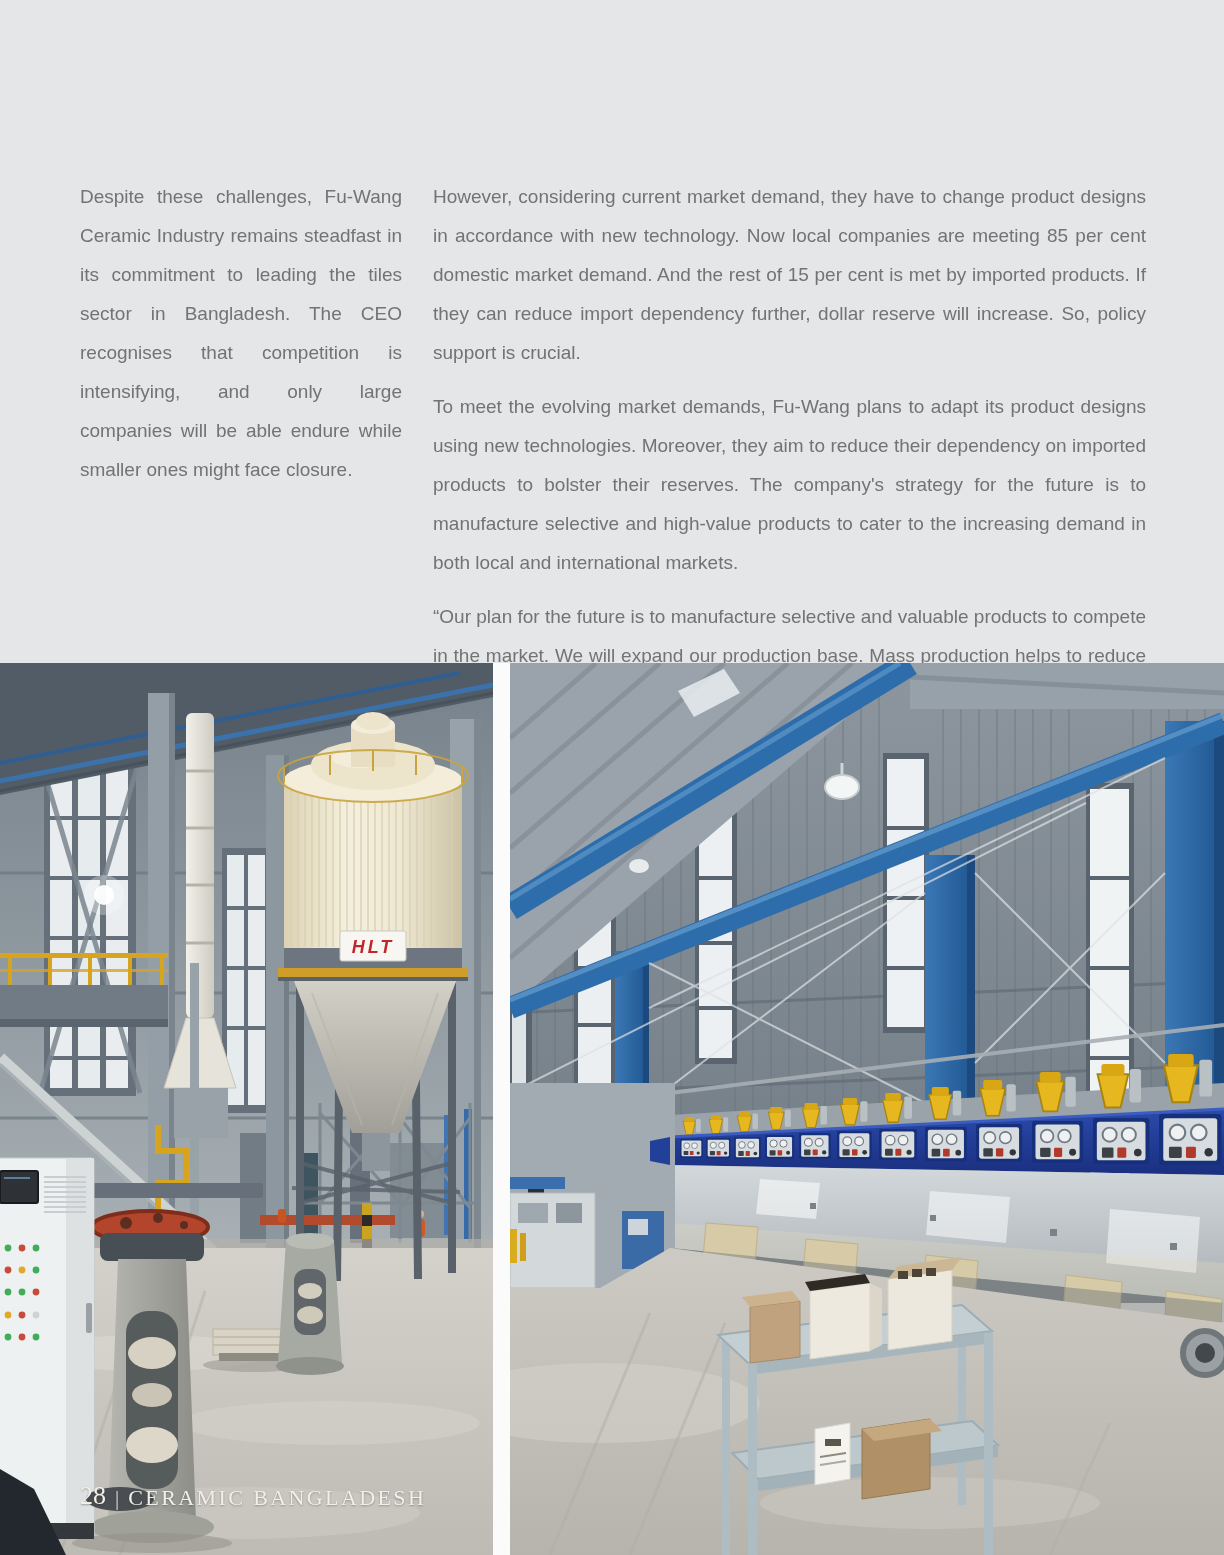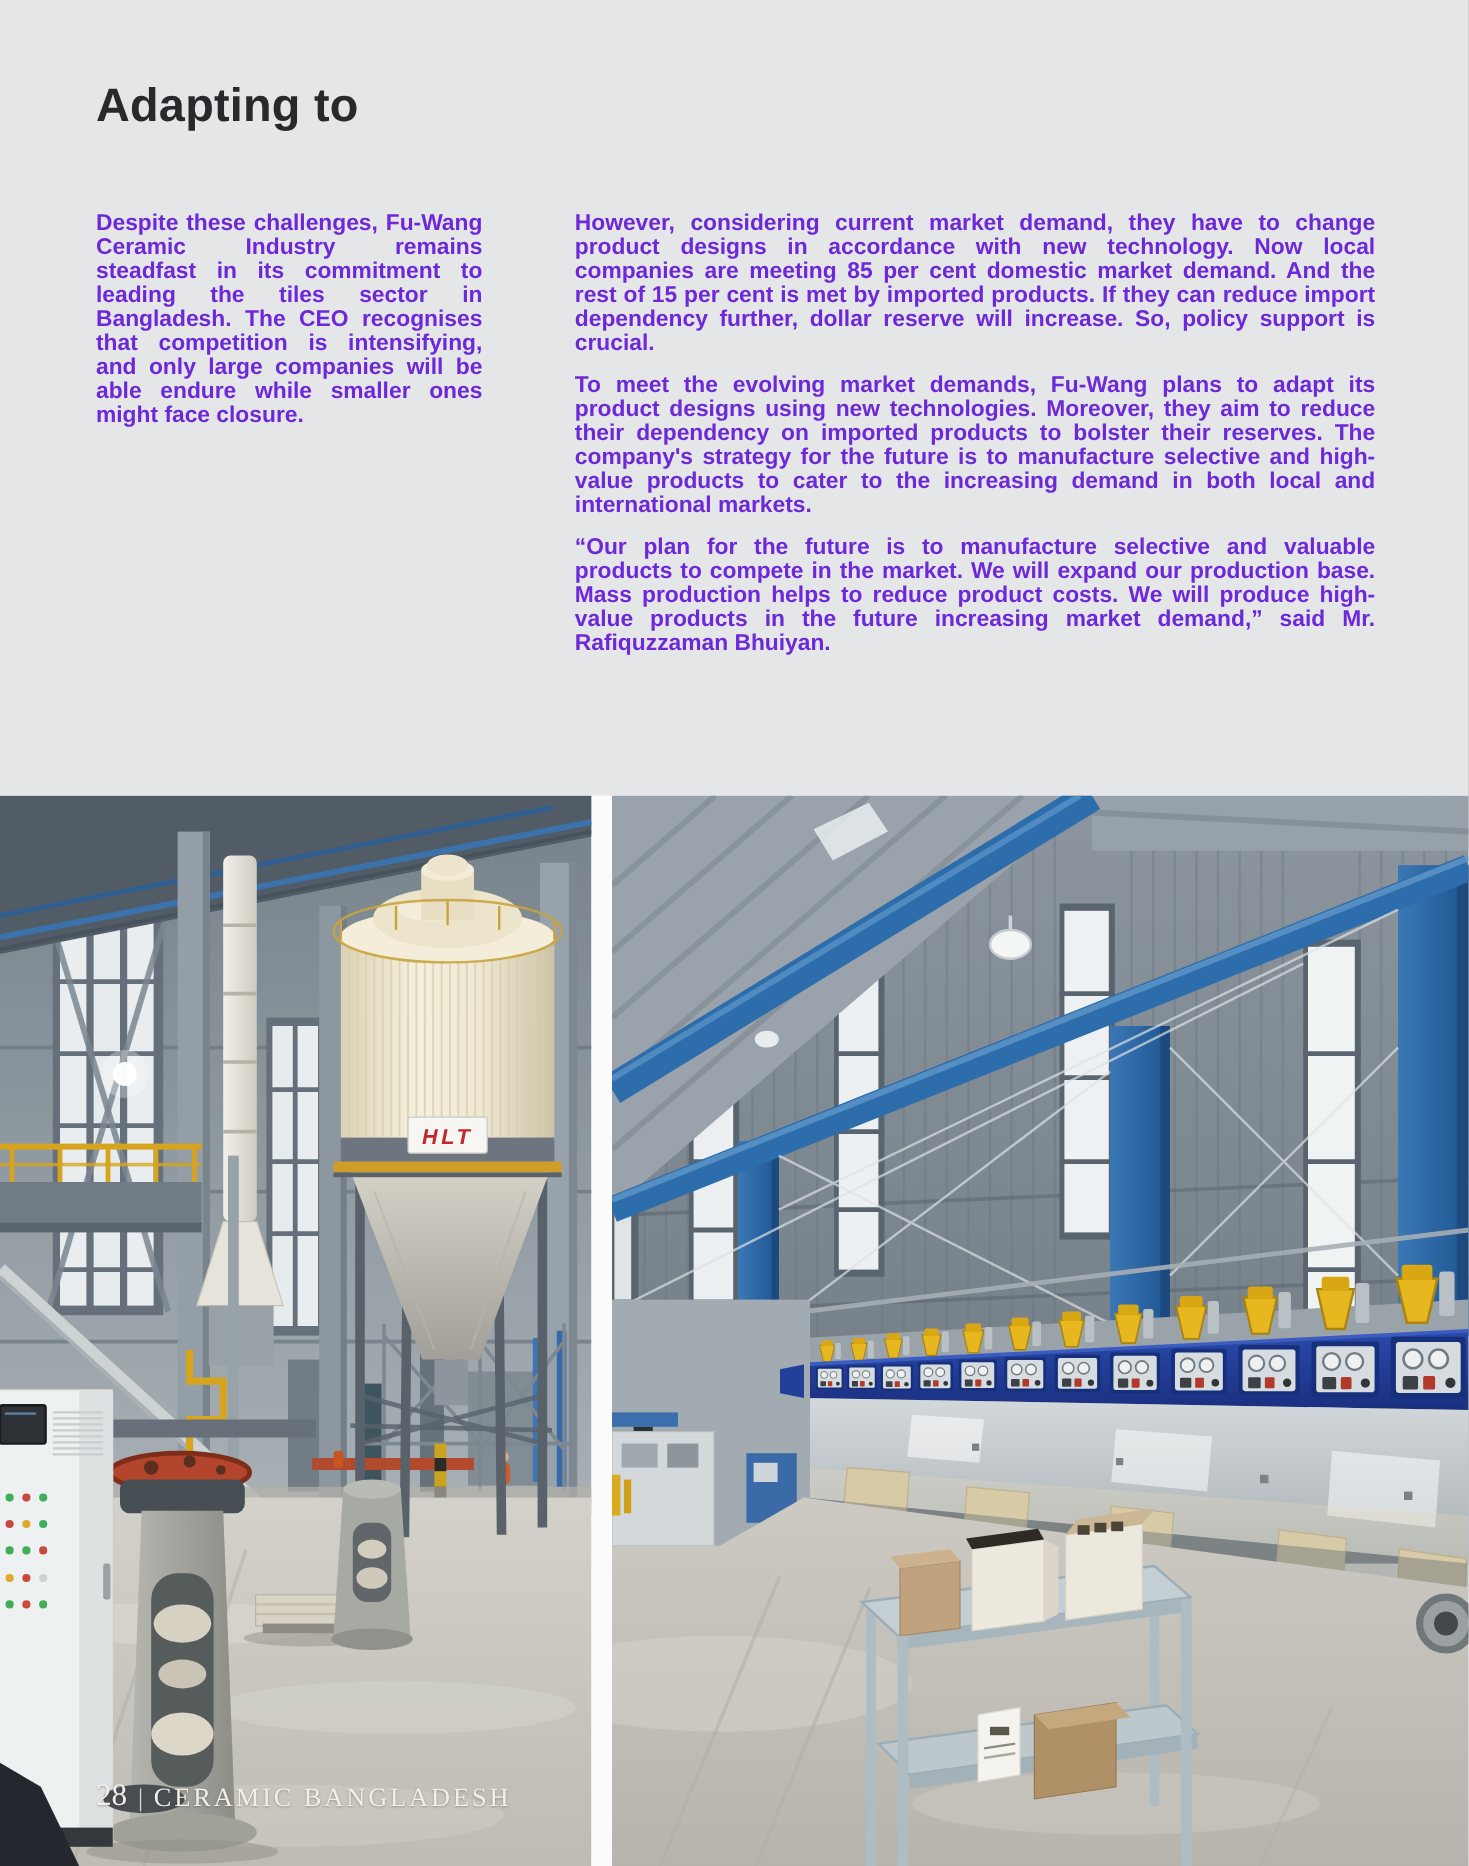--- a/index.html
+++ b/index.html
@@ -13,24 +13,24 @@
     position:absolute;left:80px;top:66px;margin:0;
     font-size:39px;line-height:46px;font-weight:700;
     letter-spacing:.2px;color:#29292d;
   }
   .page-title span{display:block;}
   .columns{
     position:absolute;left:80px;top:177px;width:1066px;
     display:flex;gap:31px;
   }
   .col-left{width:322px;flex:0 0 322px;}
-  .col-right{flex:1;margin-left:46px;}
+  .col-right{flex:1;}
   .columns p{
-    margin:0 0 15px 0;font-size:19px;line-height:20px;
-    color:#6d28d9;text-align:justify;font-weight:bold;
+    margin:0 0 15px 0;font-size:19px;line-height:39px;
+    color:#737373;text-align:justify;
   }
   .columns p:last-child{margin-bottom:0;}
   .photos{
     position:absolute;left:0;top:663px;width:1224px;height:892px;
     display:flex;gap:17px;background:#fbfbfb;
   }
   .photos figure{margin:0;position:relative;overflow:hidden;}
   .photo-left{width:493px;height:892px;flex:0 0 493px;}
   .photo-right{width:714px;height:892px;flex:0 0 714px;}
   .photos svg{display:block;width:100%;height:100%;}
@@ -43,21 +43,20 @@
   .pf-num{font-size:26px;}
   .pf-sep{font-size:21px;opacity:.85;font-weight:400;}
   .pf-mag{font-size:22px;letter-spacing:2.4px;}
 </style>
 </head>
 <body>
 
 <div class="page">
 
   <h1 class="page-title">
-    <span>Adapting to</span>
   </h1>
 
   <section class="columns">
     <div class="col-left">
       <p>Despite these challenges, Fu-Wang Ceramic Industry remains steadfast in its commitment to leading the tiles sector in Bangladesh. The CEO recognises that competition is intensifying, and only large companies will be able endure while smaller ones might face closure.</p>
     </div>
     <div class="col-right">
       <p>However, considering current market demand, they have to change product designs in accordance with new technology. Now local companies are meeting 85 per cent domestic market demand. And the rest of 15 per cent is met by imported products. If they can reduce import dependency further, dollar reserve will increase. So, policy support is crucial.</p>
       <p>To meet the evolving market demands, Fu-Wang plans to adapt its product designs using new technologies. Moreover, they aim to reduce their dependency on imported products to bolster their reserves. The company's strategy for the future is to manufacture selective and high-value products to cater to the increasing demand in both local and international markets.</p>
       <p>“Our plan for the future is to manufacture selective and valuable products to compete in the market. We will expand our production base. Mass production helps to reduce product costs. We will produce high-value products in the future increasing market demand,” said Mr. Rafiquzzaman Bhuiyan.</p>

